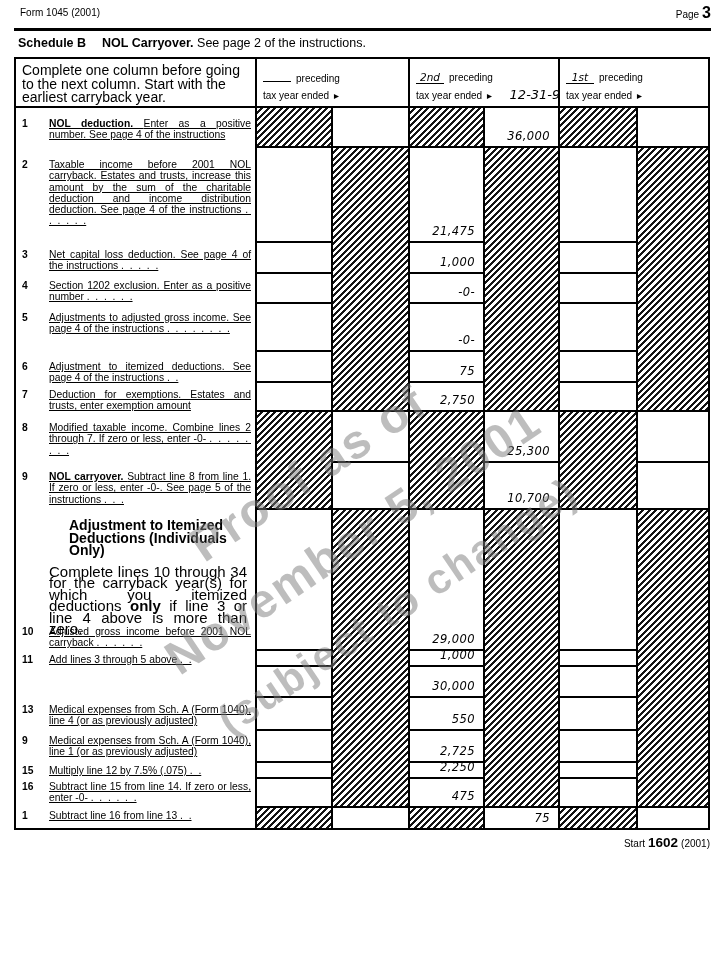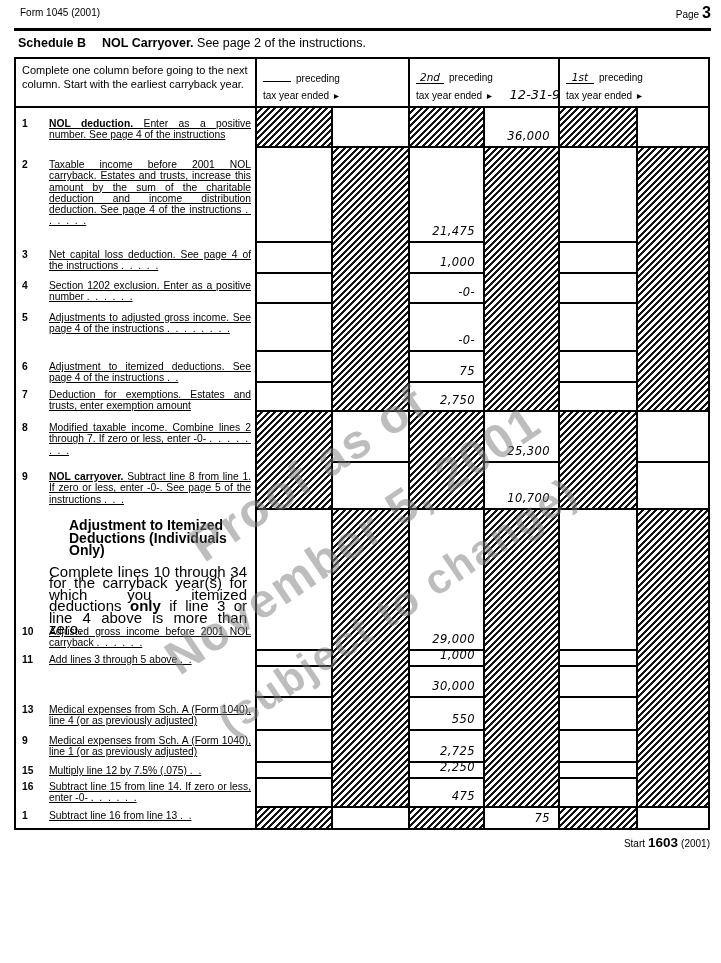--- a/index.html
+++ b/index.html
@@ -15,21 +15,21 @@
   .sched .stit{font-weight:bold;}
   
   .tbl{position:absolute;left:14px;top:57px;width:696px;height:773px;border:2px solid #000;
        box-sizing:border-box;display:grid;
        grid-template-columns:239px 76px 77px 75px 75px 78px 72px;
        grid-template-rows:49px 40px 95px 31px 30px 48px 31px 29px 51px 47px 113px 28px 16px 31px 33px 32px 16px 29px 20px;}
   .c{box-sizing:border-box;min-width:0;min-height:0;}
   .bl{border-left:2px solid #000;}
   .bb{border-bottom:2px solid #000;}
   .hb{background:repeating-linear-gradient(135deg,#fff 0 2.6px,#141414 2.6px 4.6px);}
-  .instr{font-size:11px;line-height:13.5px;padding:5px 6px 12px 6px;}
+  .instr{font-size:14px;line-height:13.5px;padding:5px 6px 12px 6px;}
   .ghead{display:flex;flex-direction:column;justify-content:flex-end;padding:0 2px 4px 6px;
          font-size:10px;white-space:nowrap;overflow:hidden;}
   .hl1{margin-bottom:3px;}
   .ord{display:inline-block;min-width:28px;height:12px;border-bottom:1.5px solid #000;
        text-align:center;margin-right:5px;font-family:"DejaVu Sans",sans-serif;
        font-style:italic;font-size:10.5px;line-height:12px;}
   .arrow{font-size:8.5px;margin-left:3px;}
   .yr{font-family:"DejaVu Sans",sans-serif;font-style:italic;font-size:13px;margin-left:16px;}
   .lab{display:flex;padding:6px 2px 0 6px;font-size:10.3px;line-height:11.3px;}
   .ln{width:17px;flex:none;font-weight:bold;margin-right:10px;}
@@ -223,15 +223,15 @@
     <div class="c hb bl" style="grid-area:19/6"></div>
     <div class="c bl" style="grid-area:19/7"></div>
   </div>
 
   <div class="wm">
     <div class="wm-l">Proof as of</div>
     <div class="wm-l">November 5, 2001</div>
     <div class="wm-l wm-l3">(subject to change)</div>
   </div>
 
-  <div class="ftr"><span>Start</span><b>1603</b><span>(2001)</span></div>
+  <div class="ftr"><span>Start</span><b>1602</b><span>(2001)</span></div>
 
 </div>
 
 </body></html>

